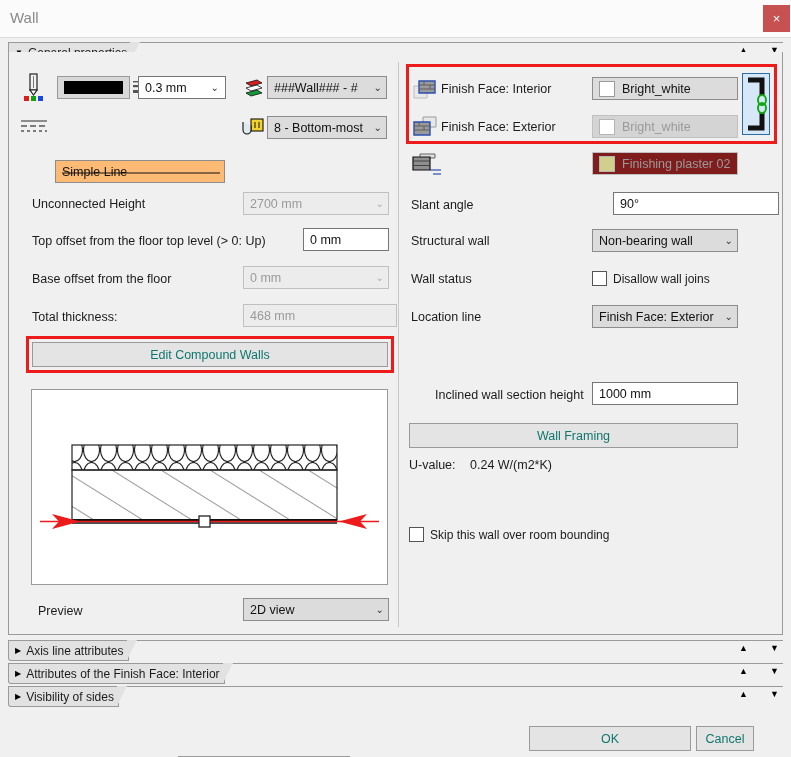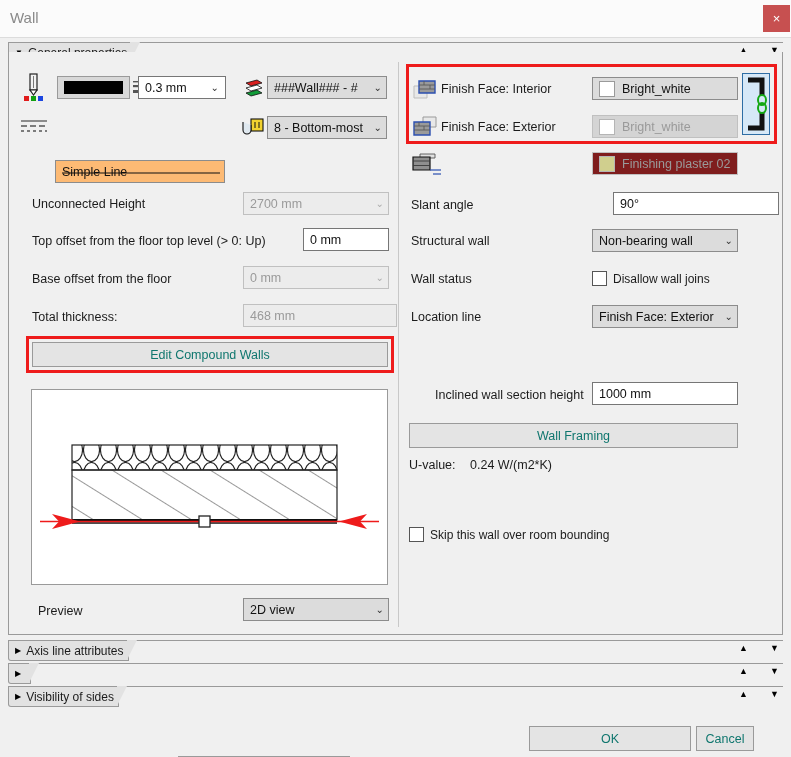--- a/index.html
+++ b/index.html
@@ -337,20 +337,21 @@
   </div>
   <div class="updown">
     <span>▲</span>
       <span>▼</span>
   </div>
 </div>
 
 <div class="sec-head" style="top:663px;">
   <div class="tab">
     <span class="tri">▶</span>
+    <span>Attributes of the Finish Face: Interior</span>
   </div>
   <div class="updown">
     <span>▲</span>
       <span>▼</span>
   </div>
 </div>
 
 <div class="sec-head" style="top:686px;">
   <div class="tab">
     <span class="tri">▶</span>

